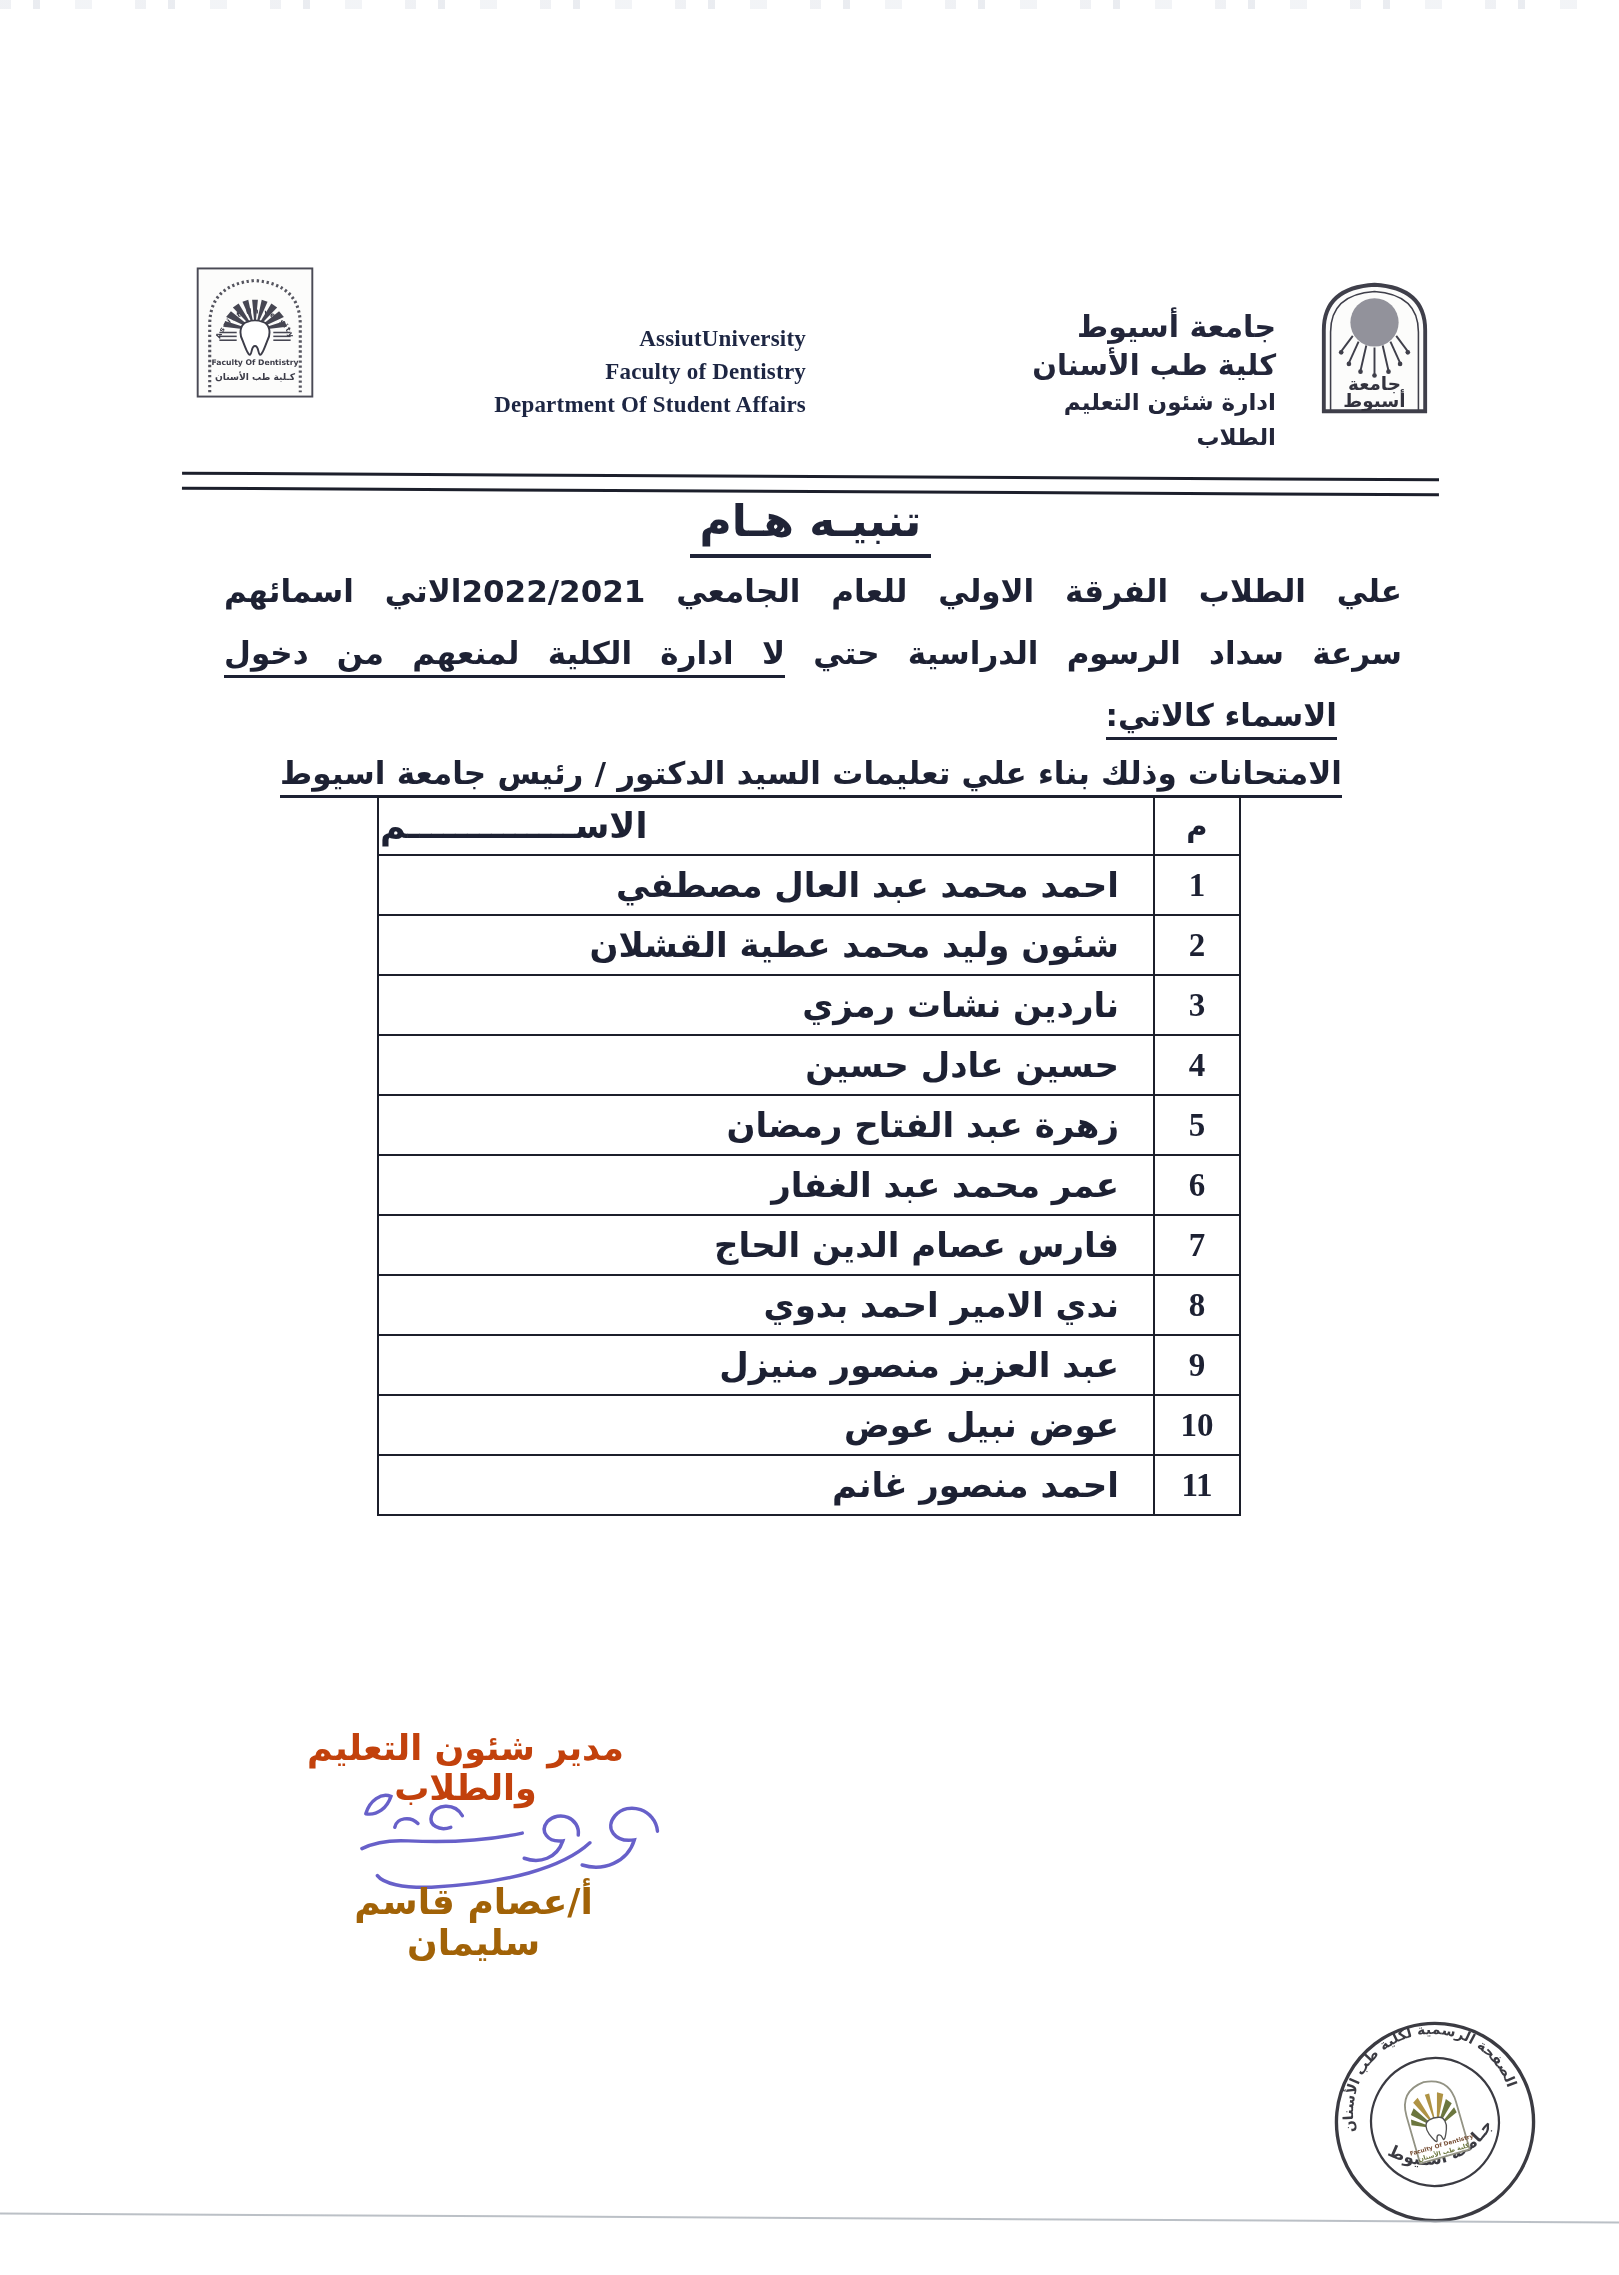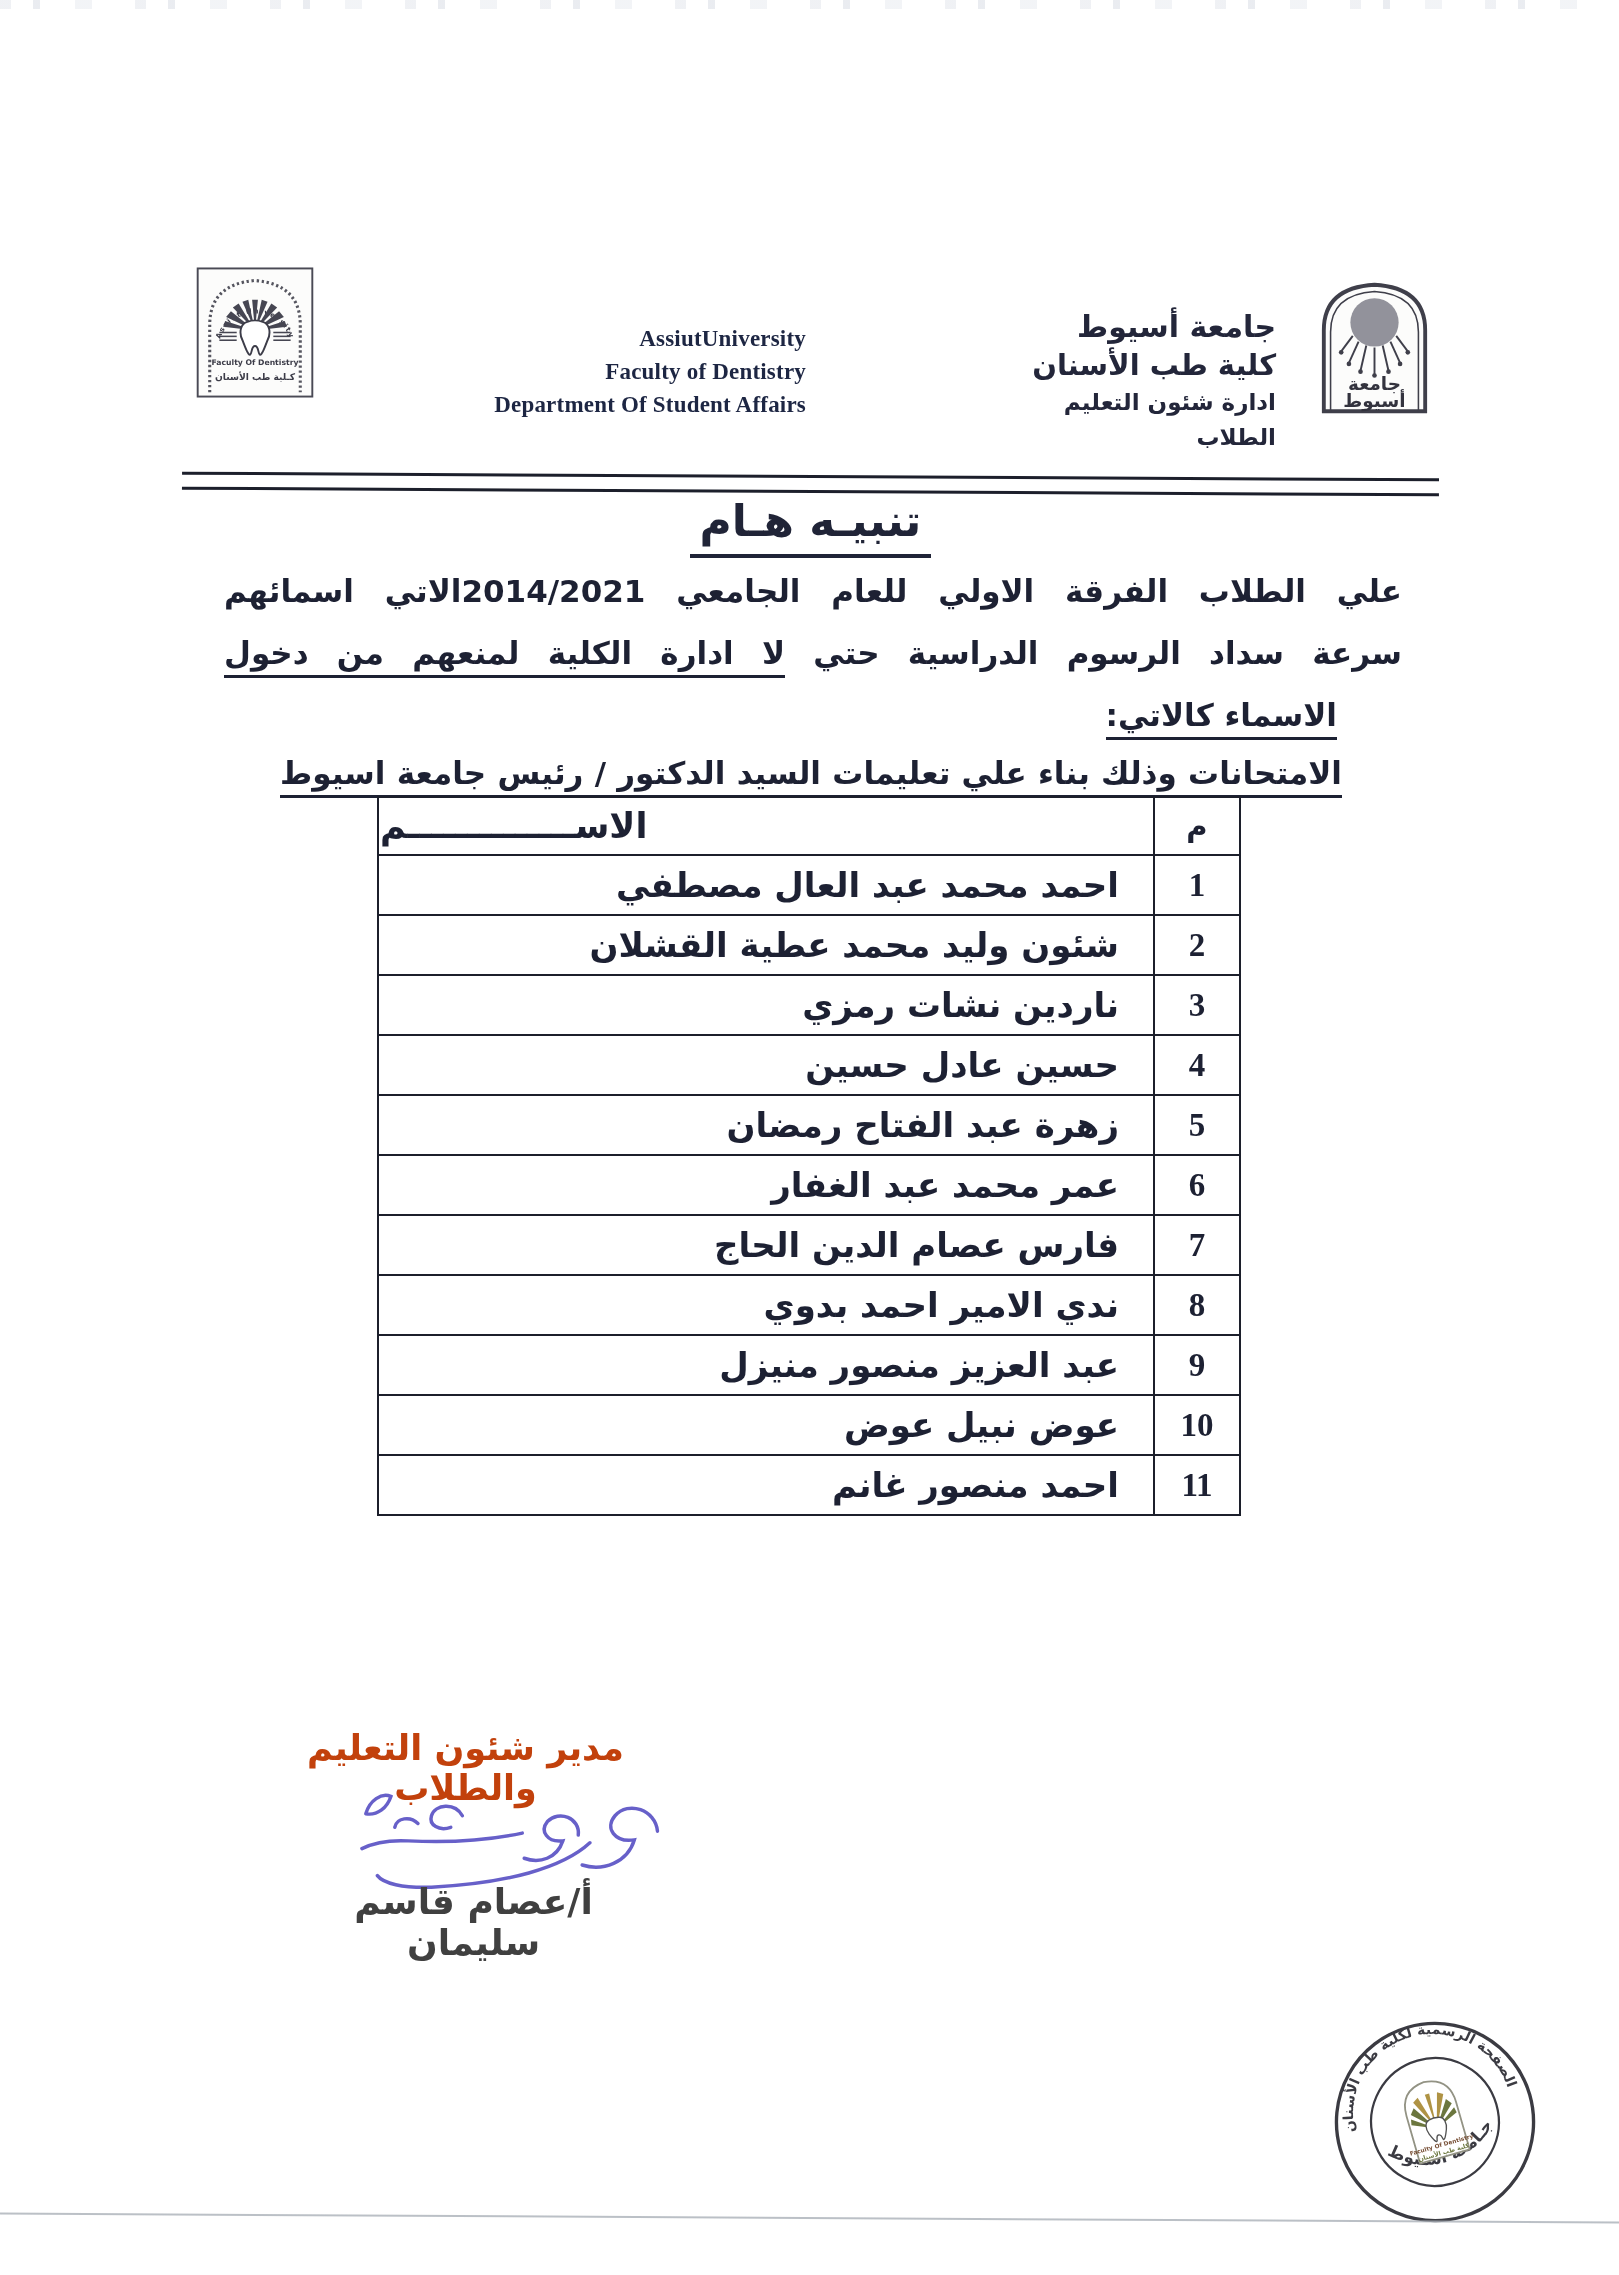--- a/index.html
+++ b/index.html
@@ -57,21 +57,21 @@
   th.col-name{height:54px;font-size:35px;font-weight:bold;text-align:left;vertical-align:middle;color:#1d2133;}
   td.c-num{height:56px;text-align:center;vertical-align:middle;
     font-family:"Liberation Serif","DejaVu Serif",serif;font-size:33px;font-weight:600;color:#1d2133;}
   td.c-name{height:56px;text-align:right;vertical-align:middle;padding-left:7.7px;padding-right:34px;
     font-size:34px;font-weight:bold;color:#1d2133;border-radius:6px;}
   
   .sig-title{position:absolute;left:253px;top:1728px;width:425px;direction:rtl;text-align:center;
     font-size:35px;font-weight:bold;color:#c2410c;}
   .sig-scribble{position:absolute;left:275px;top:1775px;width:396px;height:124px;}
   .sig-name{position:absolute;left:290px;top:1881px;width:367px;direction:rtl;text-align:center;
-    font-size:36px;font-weight:bold;color:#404040;}
+    font-size:36px;font-weight:bold;color:#a16207;}
   
   .stamp{position:absolute;left:1323px;top:2010px;width:224px;height:224px;transform:rotate(-16deg);opacity:.92;}
   svg text{font-family:"DejaVu Sans",sans-serif;}
 </style>
 </head>
 <body>
 
 <div class="page">
   <div class="scan-noise"></div>
 
@@ -151,21 +151,21 @@
   </div>
 
   <div class="rule"></div>
 
   <div class="title-wrap">
     <span class="title">تنبيـه هـام</span>
   </div>
 
   <div class="body-text">
     <div class="bline just">
-      <span>علي الطلاب الفرقة الاولي للعام الجامعي 2014/2021الاتي اسمائهم</span>
+      <span>علي الطلاب الفرقة الاولي للعام الجامعي 2022/2021الاتي اسمائهم</span>
     </div>
     <div class="bline just">
       <span>سرعة سداد الرسوم الدراسية حتي </span><span class="u">لا ادارة الكلية لمنعهم من دخول</span>
     </div>
     <div class="bline l4">
       <span class="u">الاسماء كالاتي:</span>
     </div>
     <div class="bline just l3">
       <span class="u">الامتحانات وذلك بناء علي  تعليمات  السيد الدكتور / رئيس جامعة اسيوط</span>
     </div>

